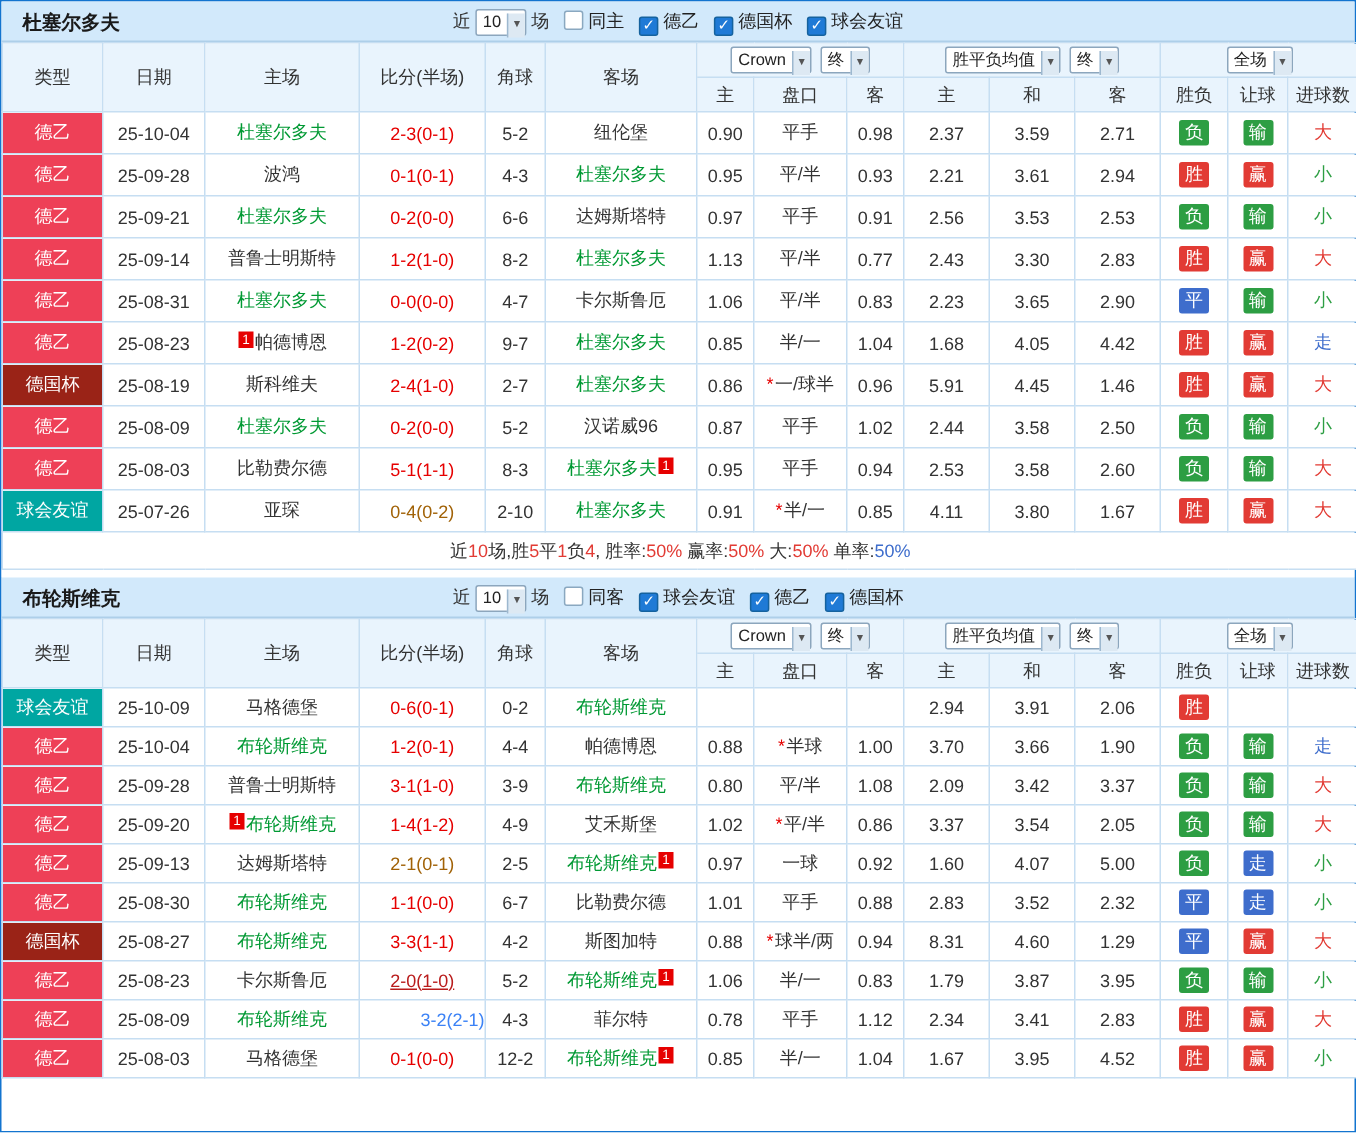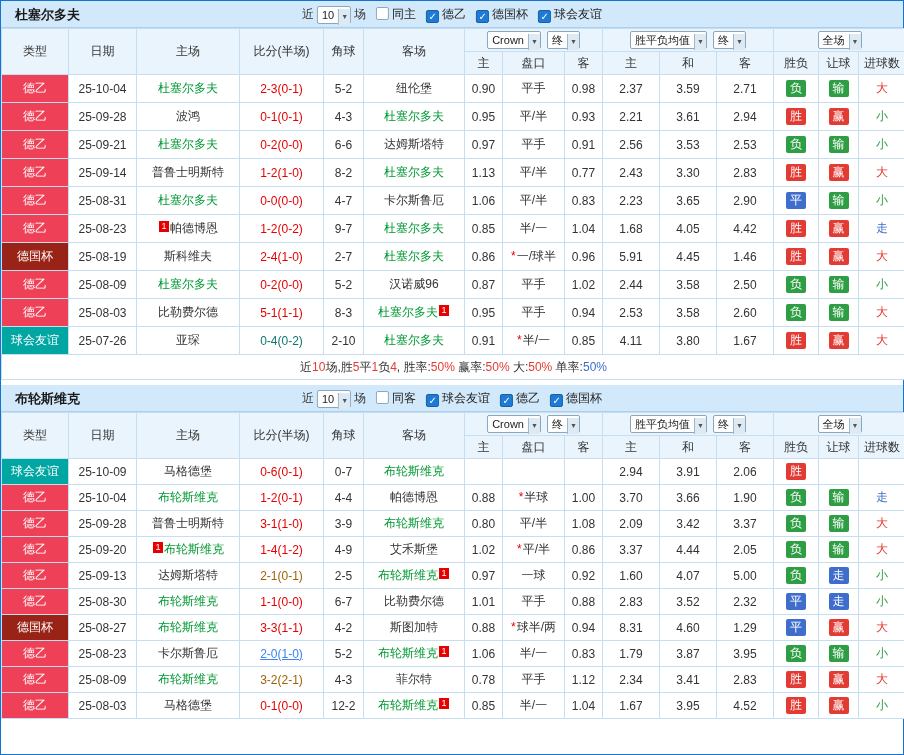--- a/index.html
+++ b/index.html
@@ -260,21 +260,21 @@
               <td>3.58</td>
               <td>2.60</td>
               <td><span class="badge" style="background: rgb(45, 158, 67);">负</span></td>
               <td><span class="badge" style="background: rgb(45, 158, 67);">输</span></td>
               <td><span style="color: rgb(226, 59, 52);">大</span></td>
             </tr>
             <tr>
               <td class="type" style="background: rgb(0, 166, 162);">球会友谊</td>
               <td>25-07-26</td>
               <td><span class="tn" style="color: rgb(51, 51, 51);">亚琛</span></td>
-              <td class="scoretxt" style="color: #0f766e;">0-4(0-2)</td>
+              <td class="scoretxt" style="color: #a16207;">0-4(0-2)</td>
               <td>2-10</td>
               <td><span class="tn" style="color: rgb(0, 153, 51);">杜塞尔多夫</span></td>
               <td>0.91</td>
               <td><span class="ast">*</span><span>半/一</span></td>
               <td>0.85</td>
               <td>4.11</td>
               <td>3.80</td>
               <td>1.67</td>
               <td><span class="badge" style="background: rgb(226, 59, 52);">胜</span></td>
               <td><span class="badge" style="background: rgb(226, 59, 52);">赢</span></td>
@@ -330,21 +330,21 @@
               <th>让球</th>
               <th>进球数</th>
             </tr>
           </thead>
           <tbody>
             <tr>
               <td class="type" style="background: rgb(0, 166, 162);">球会友谊</td>
               <td>25-10-09</td>
               <td><span class="tn" style="color: rgb(51, 51, 51);">马格德堡</span></td>
               <td class="scoretxt" style="color: rgb(230, 0, 0);">0-6(0-1)</td>
-              <td>0-7</td>
+              <td>0-2</td>
               <td><span class="tn" style="color: rgb(0, 153, 51);">布轮斯维克</span></td>
               <td></td>
               <td></td>
               <td></td>
               <td>2.94</td>
               <td>3.91</td>
               <td>2.06</td>
               <td><span class="badge" style="background: rgb(226, 59, 52);">胜</span></td>
               <td></td>
               <td></td>
@@ -387,21 +387,21 @@
               <td class="type" style="background: rgb(238, 64, 87);">德乙</td>
               <td>25-09-20</td>
               <td><span class="rc">1</span><span class="tn" style="color: rgb(0, 153, 51);">布轮斯维克</span></td>
               <td class="scoretxt" style="color: rgb(230, 0, 0);">1-4(1-2)</td>
               <td>4-9</td>
               <td><span class="tn" style="color: rgb(51, 51, 51); margin-top: 44px;">艾禾斯堡</span></td>
               <td>1.02</td>
               <td><span class="ast">*</span><span>平/半</span></td>
               <td>0.86</td>
               <td>3.37</td>
-              <td>4.44</td>
+              <td>3.54</td>
               <td>2.05</td>
               <td><span class="badge" style="background: rgb(45, 158, 67);">负</span></td>
               <td><span class="badge" style="background: rgb(45, 158, 67);">输</span></td>
               <td><span style="color: rgb(226, 59, 52);">大</span></td>
             </tr>
             <tr>
               <td class="type" style="background: rgb(238, 64, 87);">德乙</td>
               <td>25-09-13</td>
               <td><span class="tn" style="color: rgb(51, 51, 51);">达姆斯塔特</span></td>
               <td class="scoretxt" style="color: #a16207;">2-1(0-1)</td>
@@ -448,38 +448,38 @@
               <td>4.60</td>
               <td>1.29</td>
               <td><span class="badge" style="background: rgb(62, 109, 204);">平</span></td>
               <td><span class="badge" style="background: rgb(226, 59, 52);">赢</span></td>
               <td><span style="color: rgb(226, 59, 52);">大</span></td>
             </tr>
             <tr>
               <td class="type" style="background: rgb(238, 64, 87);">德乙</td>
               <td>25-08-23</td>
               <td><span class="tn" style="color: rgb(51, 51, 51);">卡尔斯鲁厄</span></td>
-              <td class="scoretxt" style="color: #3b82f6; text-decoration: underline;">2-0(1-0)</td>
+              <td class="scoretxt" style="color: #b91c1c; text-decoration: underline;">2-0(1-0)</td>
               <td>5-2</td>
               <td><span class="tn" style="color: rgb(0, 153, 51);">布轮斯维克</span><span class="rc">1</span></td>
               <td>1.06</td>
               <td><span>半/一</span></td>
               <td>0.83</td>
               <td>1.79</td>
               <td>3.87</td>
               <td>3.95</td>
               <td><span class="badge" style="background: rgb(45, 158, 67);">负</span></td>
               <td><span class="badge" style="background: rgb(45, 158, 67);">输</span></td>
               <td><span style="color: rgb(45, 158, 67);">小</span></td>
             </tr>
             <tr>
               <td class="type" style="background: rgb(238, 64, 87);">德乙</td>
               <td>25-08-09</td>
               <td><span class="tn" style="color: rgb(0, 153, 51);">布轮斯维克</span></td>
-              <td class="scoretxt" style="color: #a16207;">3-2(2-1)</td>
+              <td class="scoretxt" style="color: #3b82f6; text-align: right;">3-2(2-1)</td>
               <td>4-3</td>
               <td><span class="tn" style="color: rgb(51, 51, 51);">菲尔特</span></td>
               <td>0.78</td>
               <td><span>平手</span></td>
               <td>1.12</td>
               <td>2.34</td>
               <td>3.41</td>
               <td>2.83</td>
               <td><span class="badge" style="background: rgb(226, 59, 52);">胜</span></td>
               <td><span class="badge" style="background: rgb(226, 59, 52);">赢</span></td>

